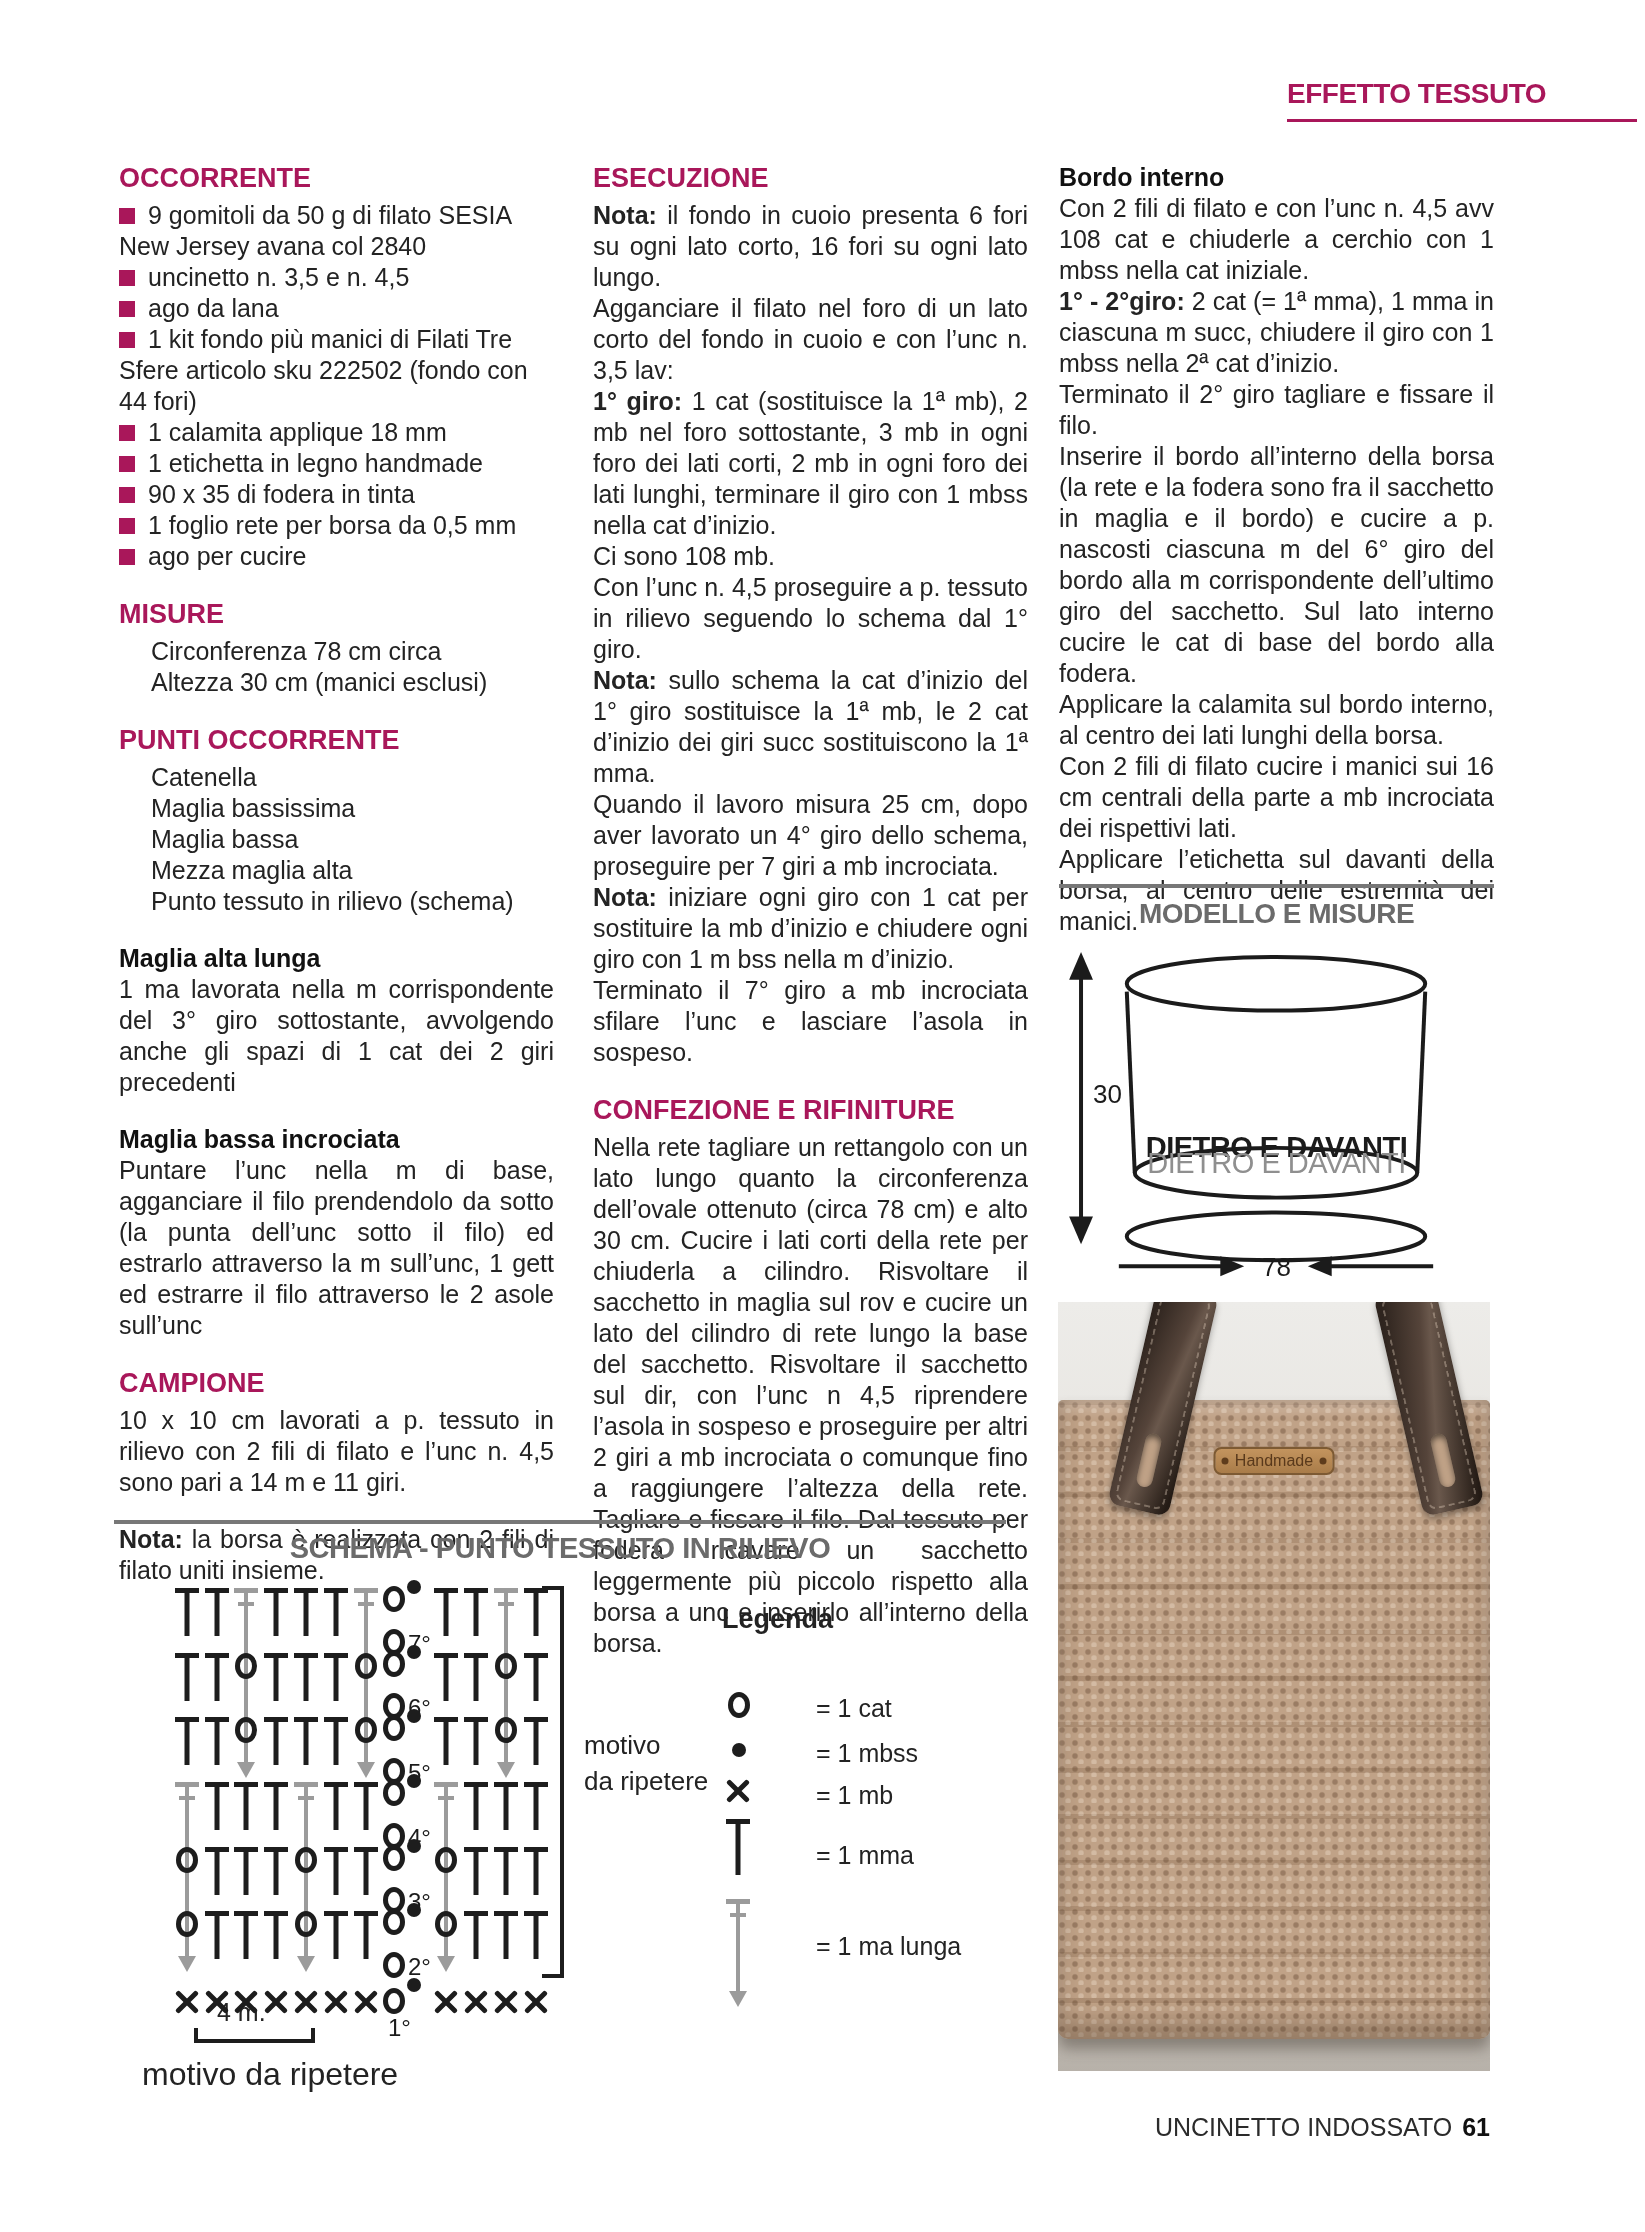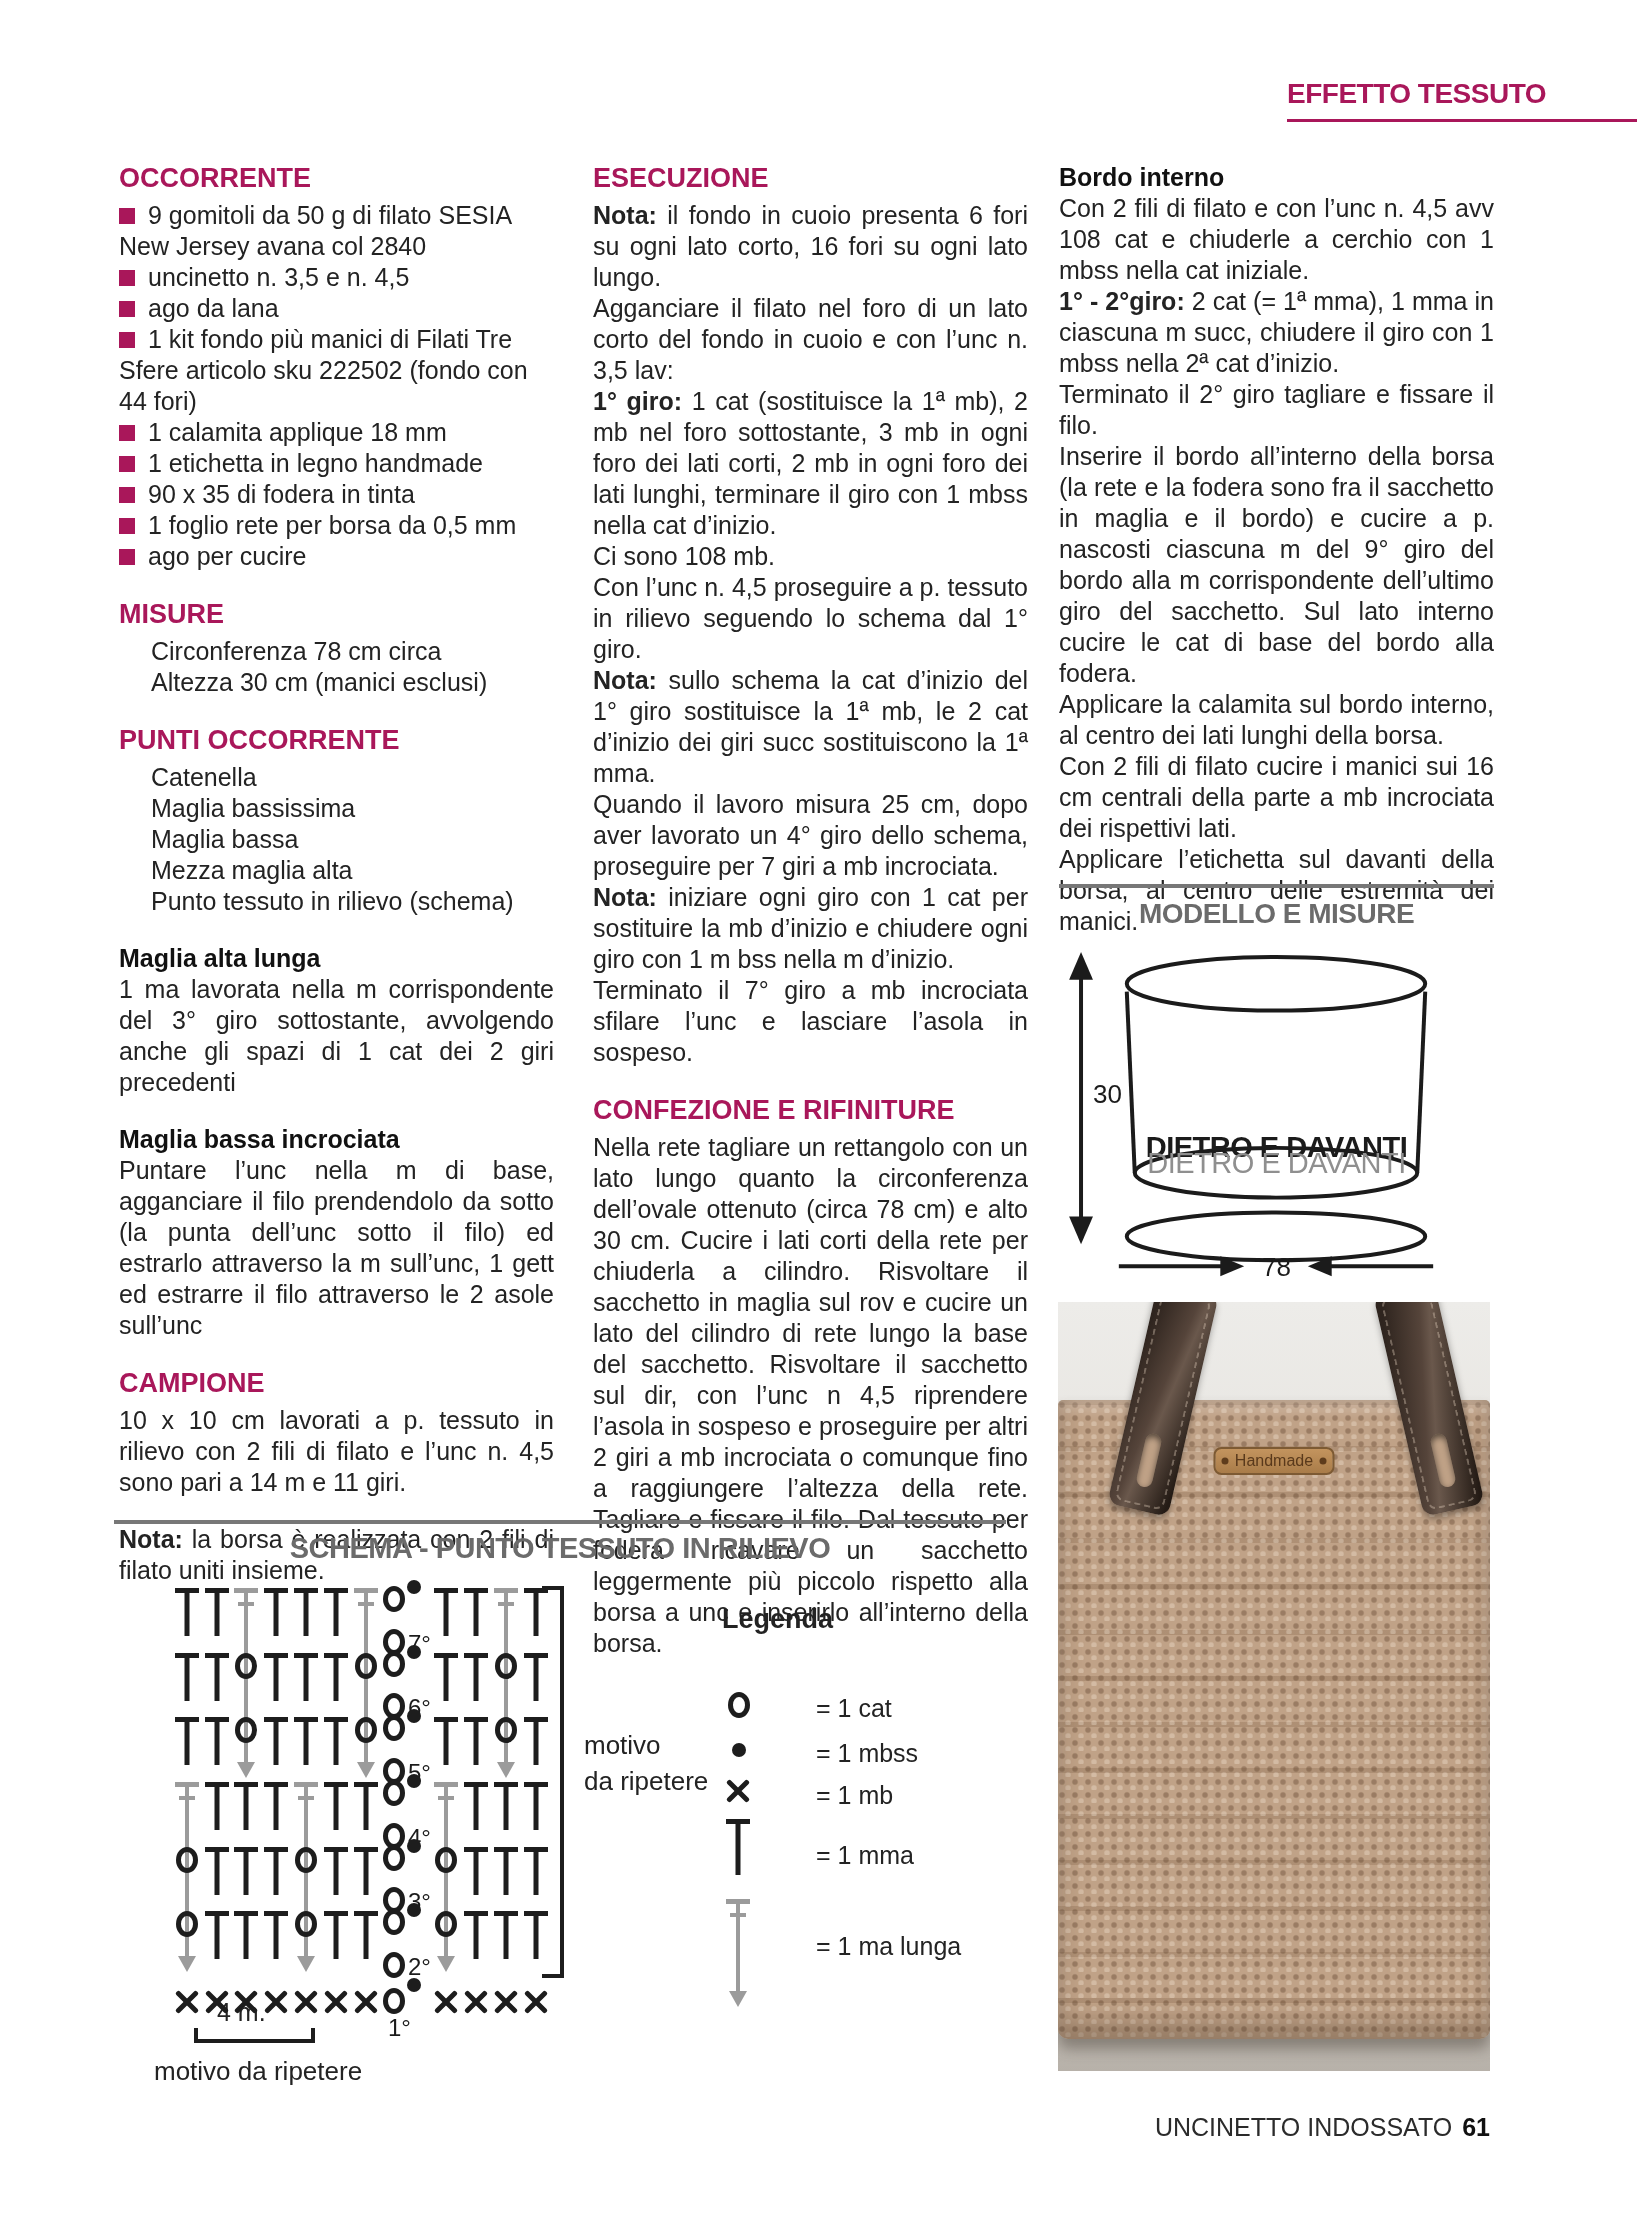--- a/index.html
+++ b/index.html
@@ -56,21 +56,21 @@
   .sDot{ width:14px; height:14px; border-radius:50%; background:var(--sym); z-index:2; }
   .sX{ width:24px; height:24px; }
   .sX::before,.sX::after{ content:""; position:absolute; left:50%; top:50%; width:29px; height:5px;
          background:var(--sym); border-radius:2px; }
   .sX::before{ transform:translate(-50%,-50%) rotate(45deg); }
   .sX::after{ transform:translate(-50%,-50%) rotate(-45deg); }
   .chainlbl{ font-size:24px; color:#1b1b1b; }
   .bbracket{ left:80px; top:466px; width:121px; height:15px;
              border-left:4px solid var(--sym); border-right:4px solid var(--sym); border-bottom:4px solid var(--sym); }
   .fourm{ left:103px; top:436px; font-size:25px; }
-  .chart-caption{ left:28px; top:494px; font-size:26px;margin-left:12px; }
+  .chart-caption{ left:28px; top:494px; font-size:32px; }
   .rbracket{ left:428px; top:24px; width:22px; height:392px;
              border-top:4px solid var(--sym); border-right:4px solid var(--sym); border-bottom:4px solid var(--sym); }
   .sidenote{ left:470px; top:165px; font-size:26px; line-height:36px; }
 
   
   .legend{ position:absolute; left:716px; top:1604px; width:299px; height:438px; }
   .legend .ltitle{ position:absolute; left:6px; top:0; font-weight:bold; font-size:27px; }
   .legend span{ position:absolute; }
   .ltext{ font-size:25px; }
 
@@ -163,21 +163,21 @@
       <div class="para">Terminato il 7° giro a mb incrociata sfilare l’unc e lasciare l’asola in sospeso.</div>
       <div style="height: 26px;"></div>
       <div class="h">CONFEZIONE E RIFINITURE</div>
       <div class="para">Nella rete tagliare un rettangolo con un lato lungo quanto la circonferenza dell’ovale ottenuto (circa 78 cm) e alto 30 cm. Cucire i lati corti della rete per chiuderla a cilindro. Risvoltare il sacchetto in maglia sul rov e cucire un lato del cilindro di rete lungo la base del sacchetto. Risvoltare il sacchetto sul dir, con l’unc n 4,5 riprendere l’asola in sospeso e proseguire per altri 2 giri a mb incrociata o comunque fino a raggiungere l’altezza della rete. Tagliare e fissare il filo. Dal tessuto per fodera ricavare un sacchetto leggermente più piccolo rispetto alla borsa a unc e inserirlo all’interno della borsa.</div>
     </div>
   <div class="col col3" id="col3">
       <div class="sub">Bordo interno</div>
       <div class="para">Con 2 fili di filato e con l’unc n. 4,5 avv 108 cat e chiuderle a cerchio con 1 mbss nella cat iniziale.</div>
       <div class="para"><b>1° - 2°giro: </b>2 cat (= 1ª mma), 1 mma in ciascuna m succ, chiudere il giro con 1 mbss nella 2ª cat d’inizio.</div>
       <div class="para">Terminato il 2° giro tagliare e fissare il filo.</div>
-      <div class="para">Inserire il bordo all’interno della borsa (la rete e la fodera sono fra il sacchetto in maglia e il bordo) e cucire a p. nascosti ciascuna m del 9° giro del bordo alla m corrispondente dell’ultimo giro del sacchetto. Sul lato interno cucire le cat di base del bordo alla fodera.</div>
+      <div class="para">Inserire il bordo all’interno della borsa (la rete e la fodera sono fra il sacchetto in maglia e il bordo) e cucire a p. nascosti ciascuna m del 6° giro del bordo alla m corrispondente dell’ultimo giro del sacchetto. Sul lato interno cucire le cat di base del bordo alla fodera.</div>
       <div class="para">Applicare la calamita sul bordo interno, al centro dei lati lunghi della borsa.</div>
       <div class="para">Con 2 fili di filato cucire i manici sui 16 cm centrali della parte a mb incrociata dei rispettivi lati.</div>
       <div class="para">Applicare l’etichetta sul davanti della borsa, al centro delle estremità dei manici.</div>
     </div>
 
   <div class="diagram">
     <div class="rule"></div>
     <div class="dhead">MODELLO E MISURE</div>
     <svg width="435" height="378" viewBox="0 0 437 380">
       <ellipse cx="218" cy="48" rx="150" ry="27" fill="none" stroke="#1b1b1b" stroke-width="4"></ellipse>

